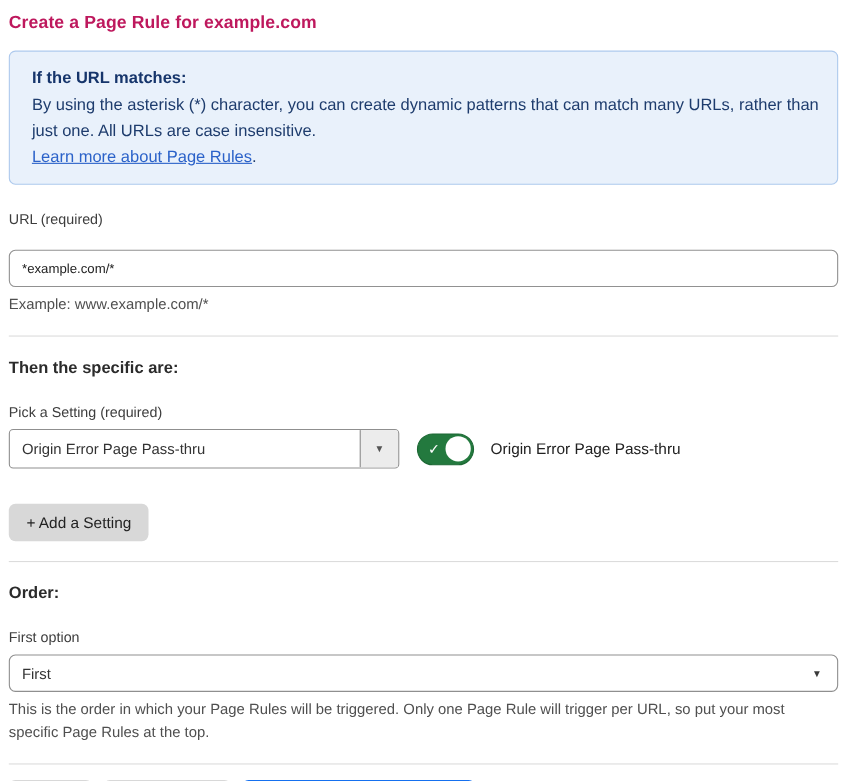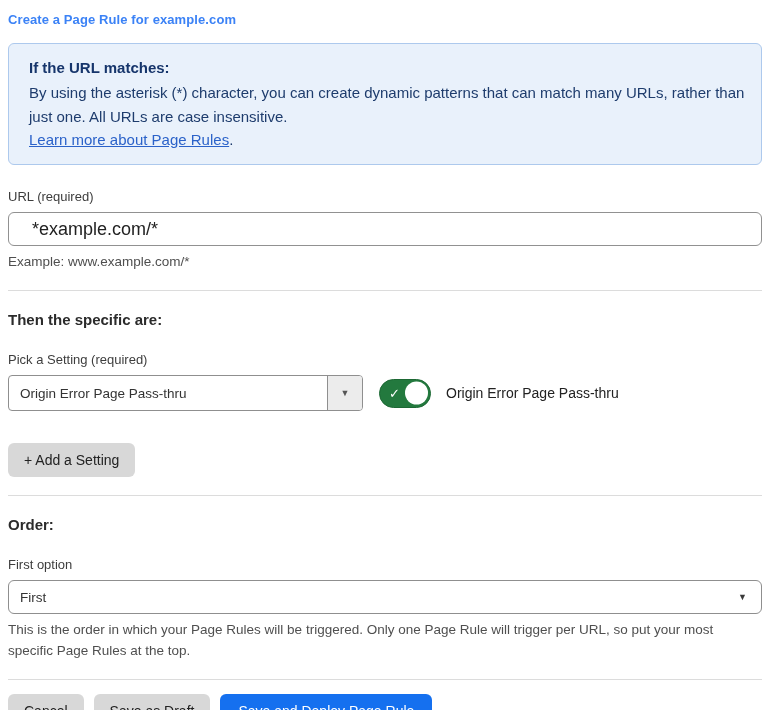--- a/index.html
+++ b/index.html
@@ -8,23 +8,23 @@
     width: 770px;
     font-family: "Liberation Sans", "DejaVu Sans", sans-serif;
     color: #2f2f2f;
   }
   .page {
     width: 770px;
     min-height: 710px;
     padding: 8px 8px 12px 8px;
   }
   .page-title {
-    font-size: 13px;
-    font-weight: bold;
-    color: #3b82f6;
+    font-size: 16px;
+    font-weight: bold;
+    color: #be185d;
     margin-top: 4px;
     letter-spacing: 0.1px;
   }
   
   .info-box {
     margin-top: 16px;
     background: #e9f1fb;
     border: 1px solid #adc9ed;
     border-radius: 6px;
     padding: 12px 16px 13px 20px;
@@ -46,25 +46,25 @@
   
   .field-label {
     font-size: 13px;
     color: #3d3d3d;
     margin-top: 24px;
   }
   .text-input {
     display: block;
     width: 100%;
     height: 34px;
-    margin-top: 8px;
+    margin-top: 20px;
     border: 1px solid #919191;
     border-radius: 6px;
-    padding: 0 23px;
-    font-size: 18px;
+    padding: 0 11px;
+    font-size: 12px;
     color: #222;
     font-family: "Liberation Sans", sans-serif;
     background: #fff;
     outline: none;
   }
   .helper-text {
     font-size: 13.5px;
     color: #4f4f4f;
     margin-top: 6px;
     line-height: 1.5;

